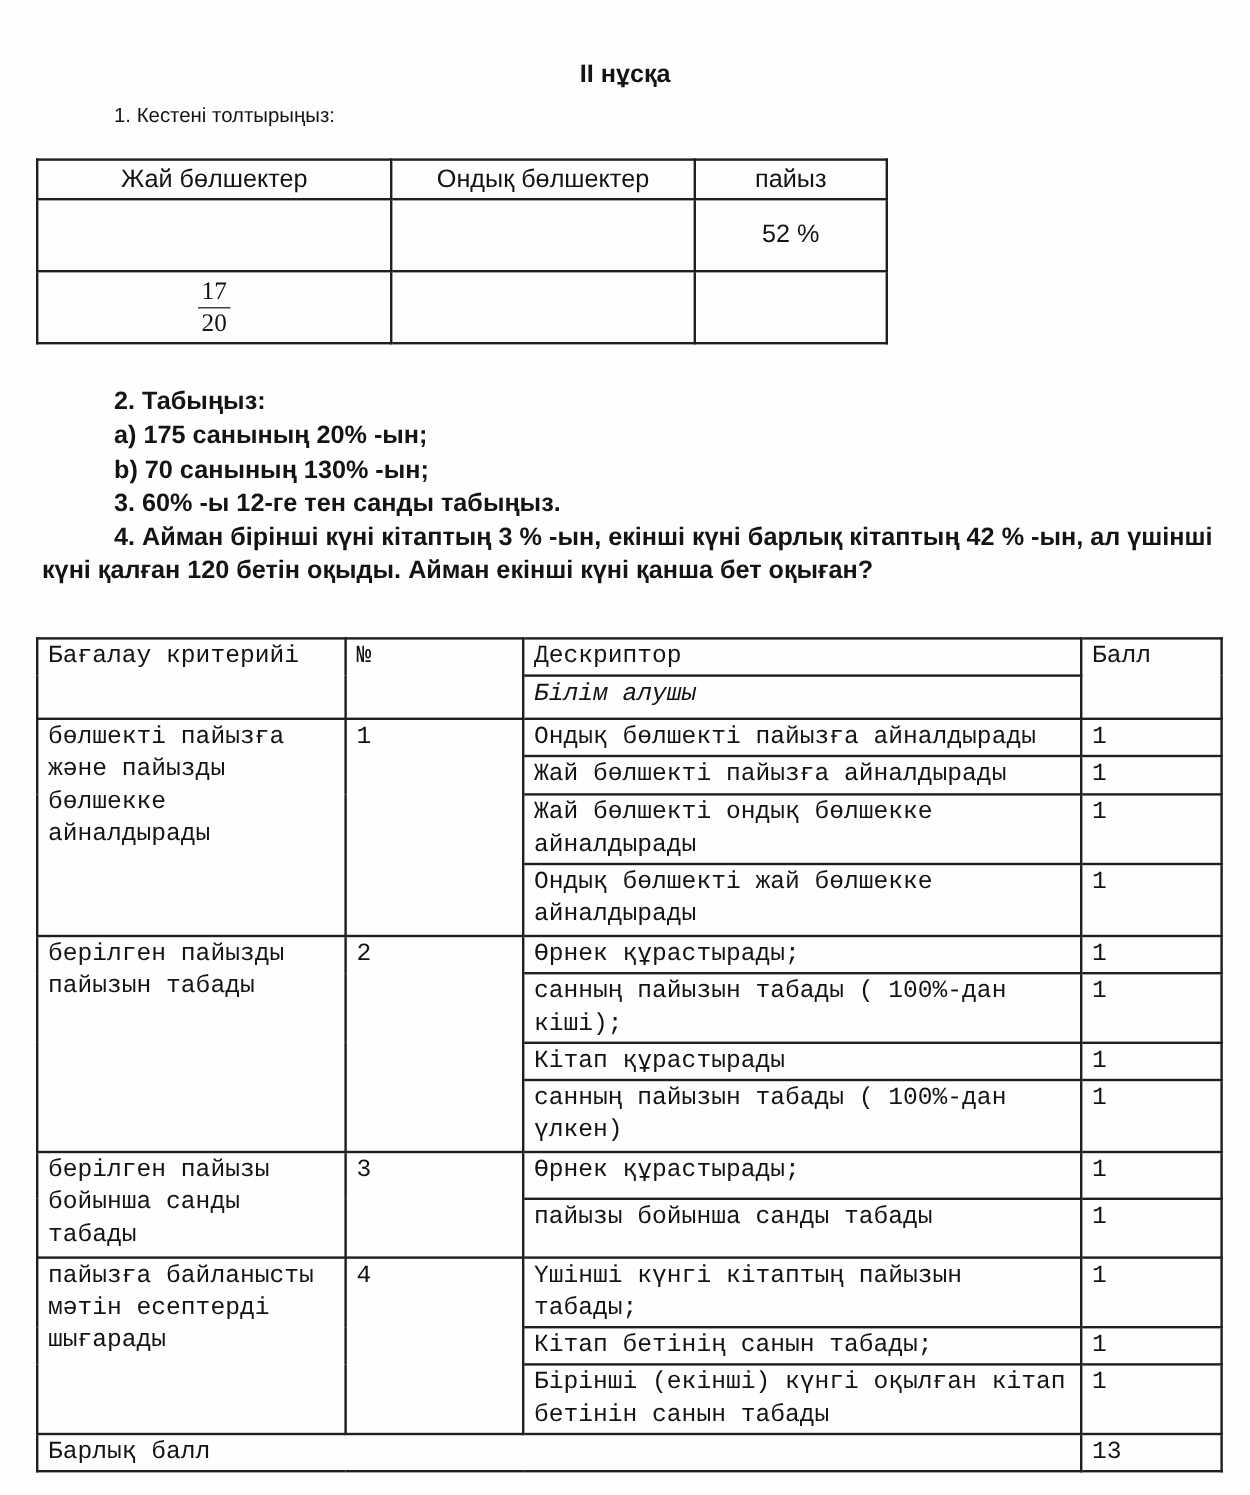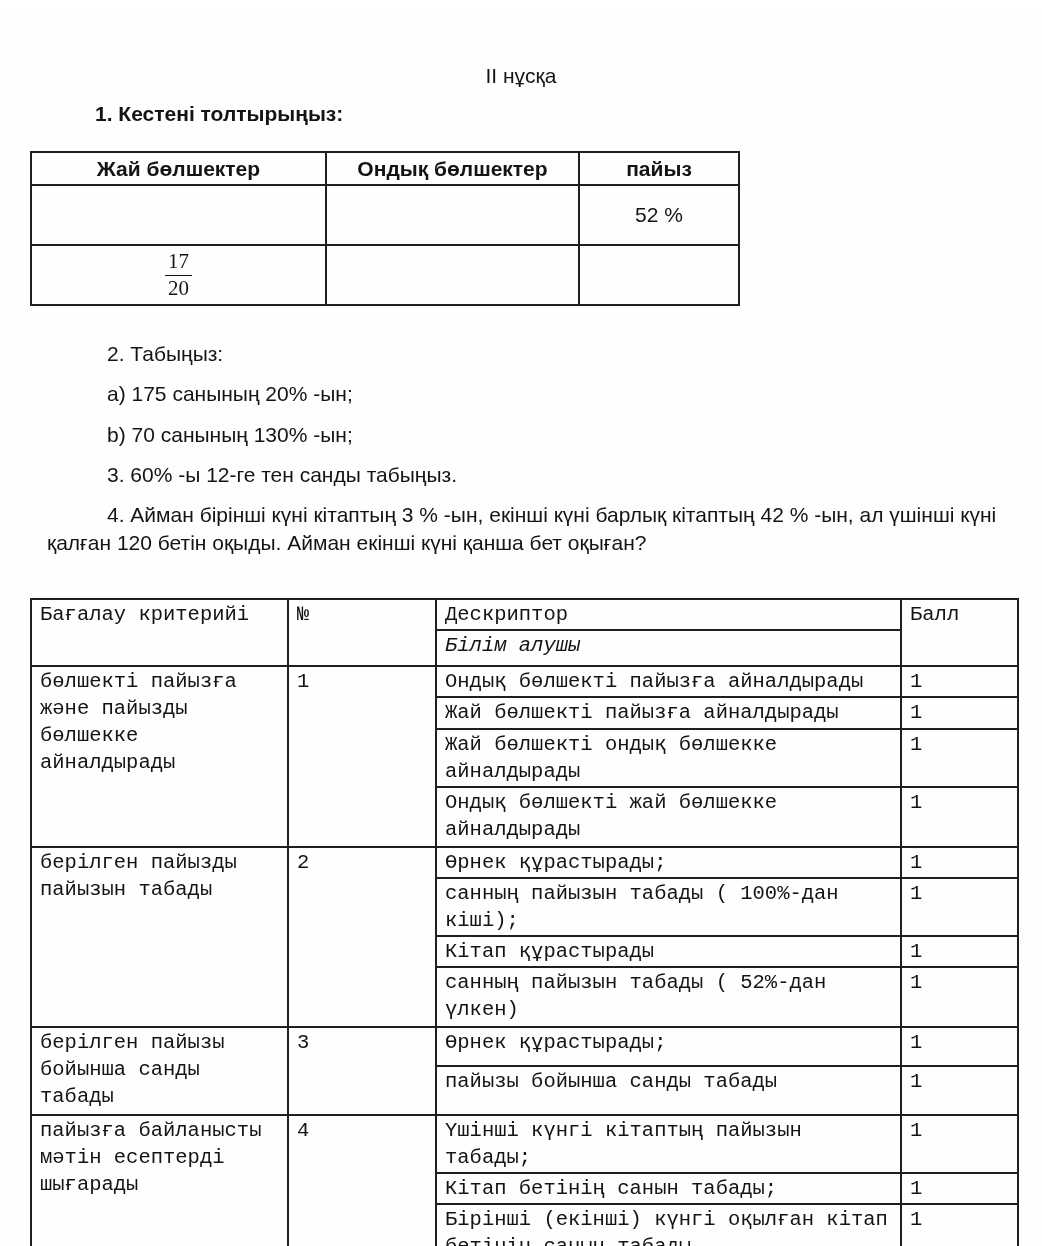--- a/index.html
+++ b/index.html
@@ -14,66 +14,65 @@
     color: #141414;
     overflow: hidden;
   }
   .page {
     position: relative;
     width: 1042px;
     height: 1246px;
     background: #fefefe;
   }
   .doc-title {
-    margin: 14px;
+    margin: 0;
     padding-top: 50px;
     text-align: center;
     font-size: 21px;
-    font-weight: normal;
+    font-weight: bold;
   }
   .task1-label {
     margin: 13px 0 0 95px;
-    font-size: 21px;
-    font-weight: bold;
+    font-size: 17px;
   }
   
   table.frac-table {
     border-collapse: collapse;
     margin: 25px 0 0 30px;
     width: 708px;
     table-layout: fixed;
   }
   table.frac-table th,
   table.frac-table td {
     border: 2px solid #1f1f1f;
     font-size: 21px;
     text-align: center;
     padding: 0;
   }
-  table.frac-table th { height: 31px; font-weight: bold; margin-left: 36px; }
+  table.frac-table th { height: 31px; font-weight: normal; margin-left: 36px; }
   table.frac-table td { height: 58px; }
   .col-simple  { width: 295px; }
   .col-decimal { width: 253px; }
   .col-percent { width: 160px; }
   .fraction {
     display: inline-block;
     font-family: "Liberation Serif", serif;
     font-size: 21px;
     line-height: 1.12;
     vertical-align: middle;
   }
   .fraction .num { display: block; border-bottom: 1.6px solid #141414; padding: 0 3px 1px; }
   .fraction .den { display: block; padding-top: 1px; }
   
   .tasks {
     margin: 34px 28px 0 35px;
     font-size: 21px;
     line-height: 28.3px;
   }
-  .tasks p { margin: 12px; text-indent: 60px; }
+  .tasks p { margin: 0; text-indent: 60px; font-weight: bold; }
   
   table.criteria-table {
     border-collapse: collapse;
     margin: 40px 0 0 30px;
     width: 987px;
     table-layout: fixed;
     font-size: 20.5px;
     line-height: 27px;
   }
   table.criteria-table th,
@@ -199,21 +198,21 @@
       </tr>
       <tr class="rh54">
         <td>санның пайызын табады ( 100%-дан кіші);</td>
         <td class="score-cell">1</td>
       </tr>
       <tr class="rh26">
         <td>Кітап құрастырады</td>
         <td class="score-cell">1</td>
       </tr>
       <tr class="rh56">
-        <td>санның пайызын табады ( 52%-дан үлкен)</td>
+        <td>санның пайызын табады ( 100%-дан үлкен)</td>
         <td class="score-cell">1</td>
       </tr>
 
       <tr class="rh35">
         <td rowspan="2">берілген пайызы бойынша санды табады</td>
         <td rowspan="2" class="num-cell">3</td>
         <td>Өрнек құрастырады;</td>
         <td class="score-cell">1</td>
       </tr>
       <tr class="rh45">

